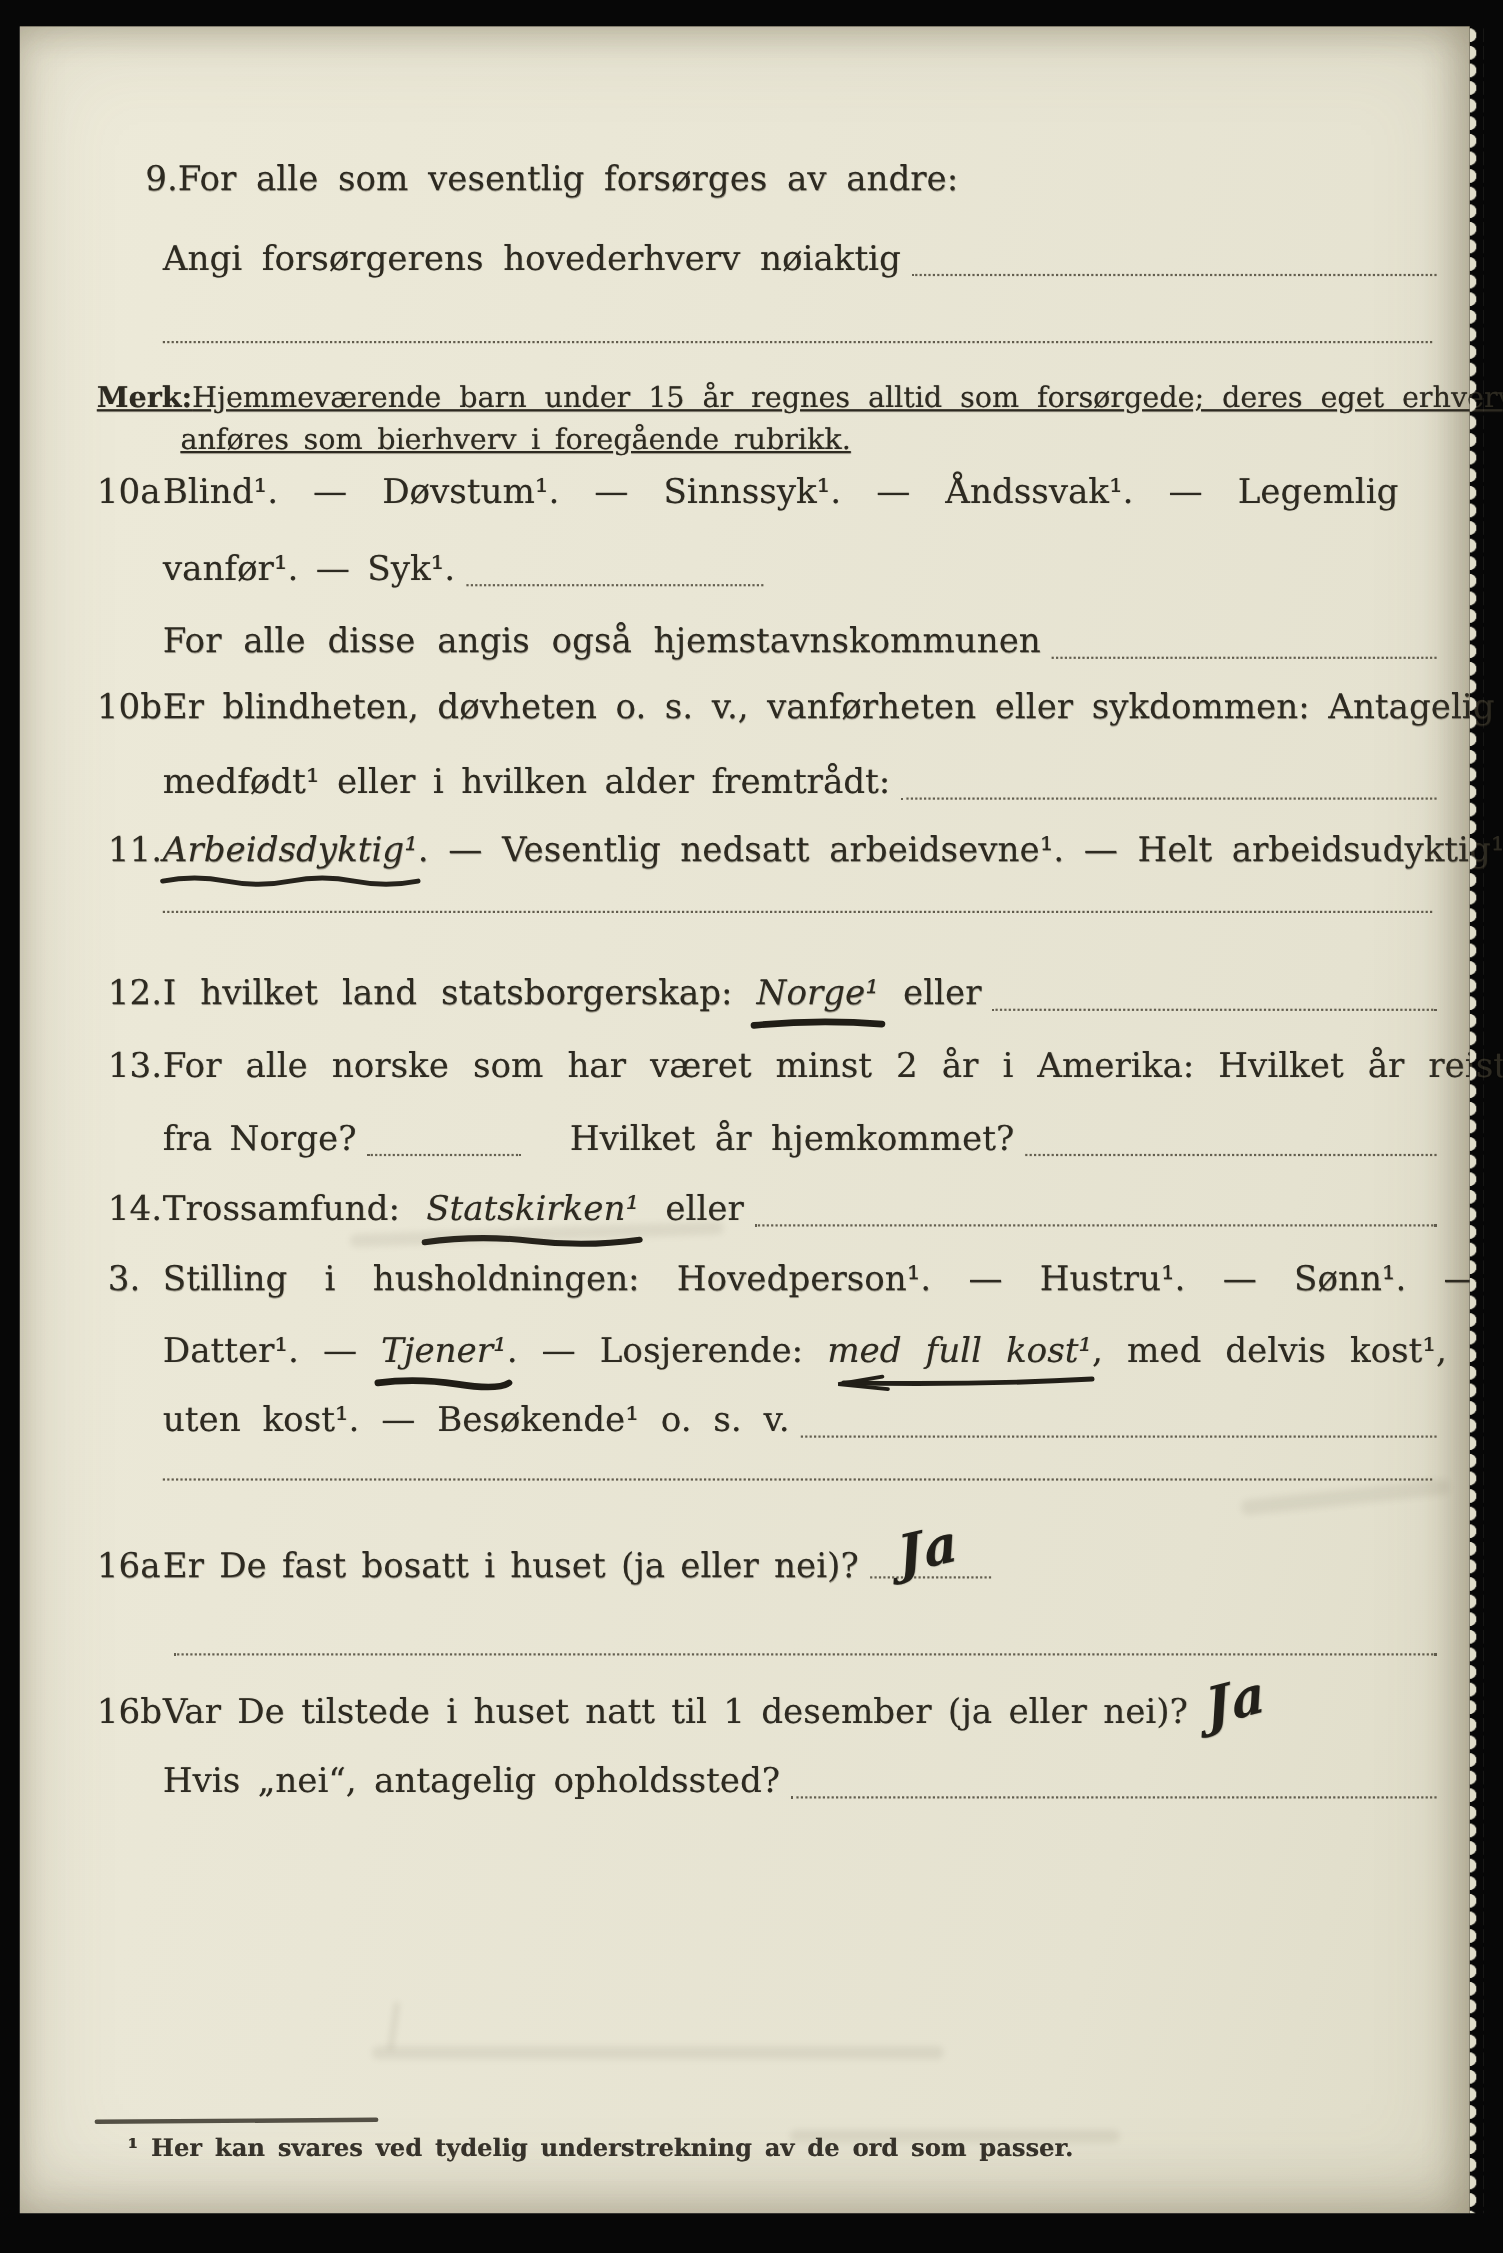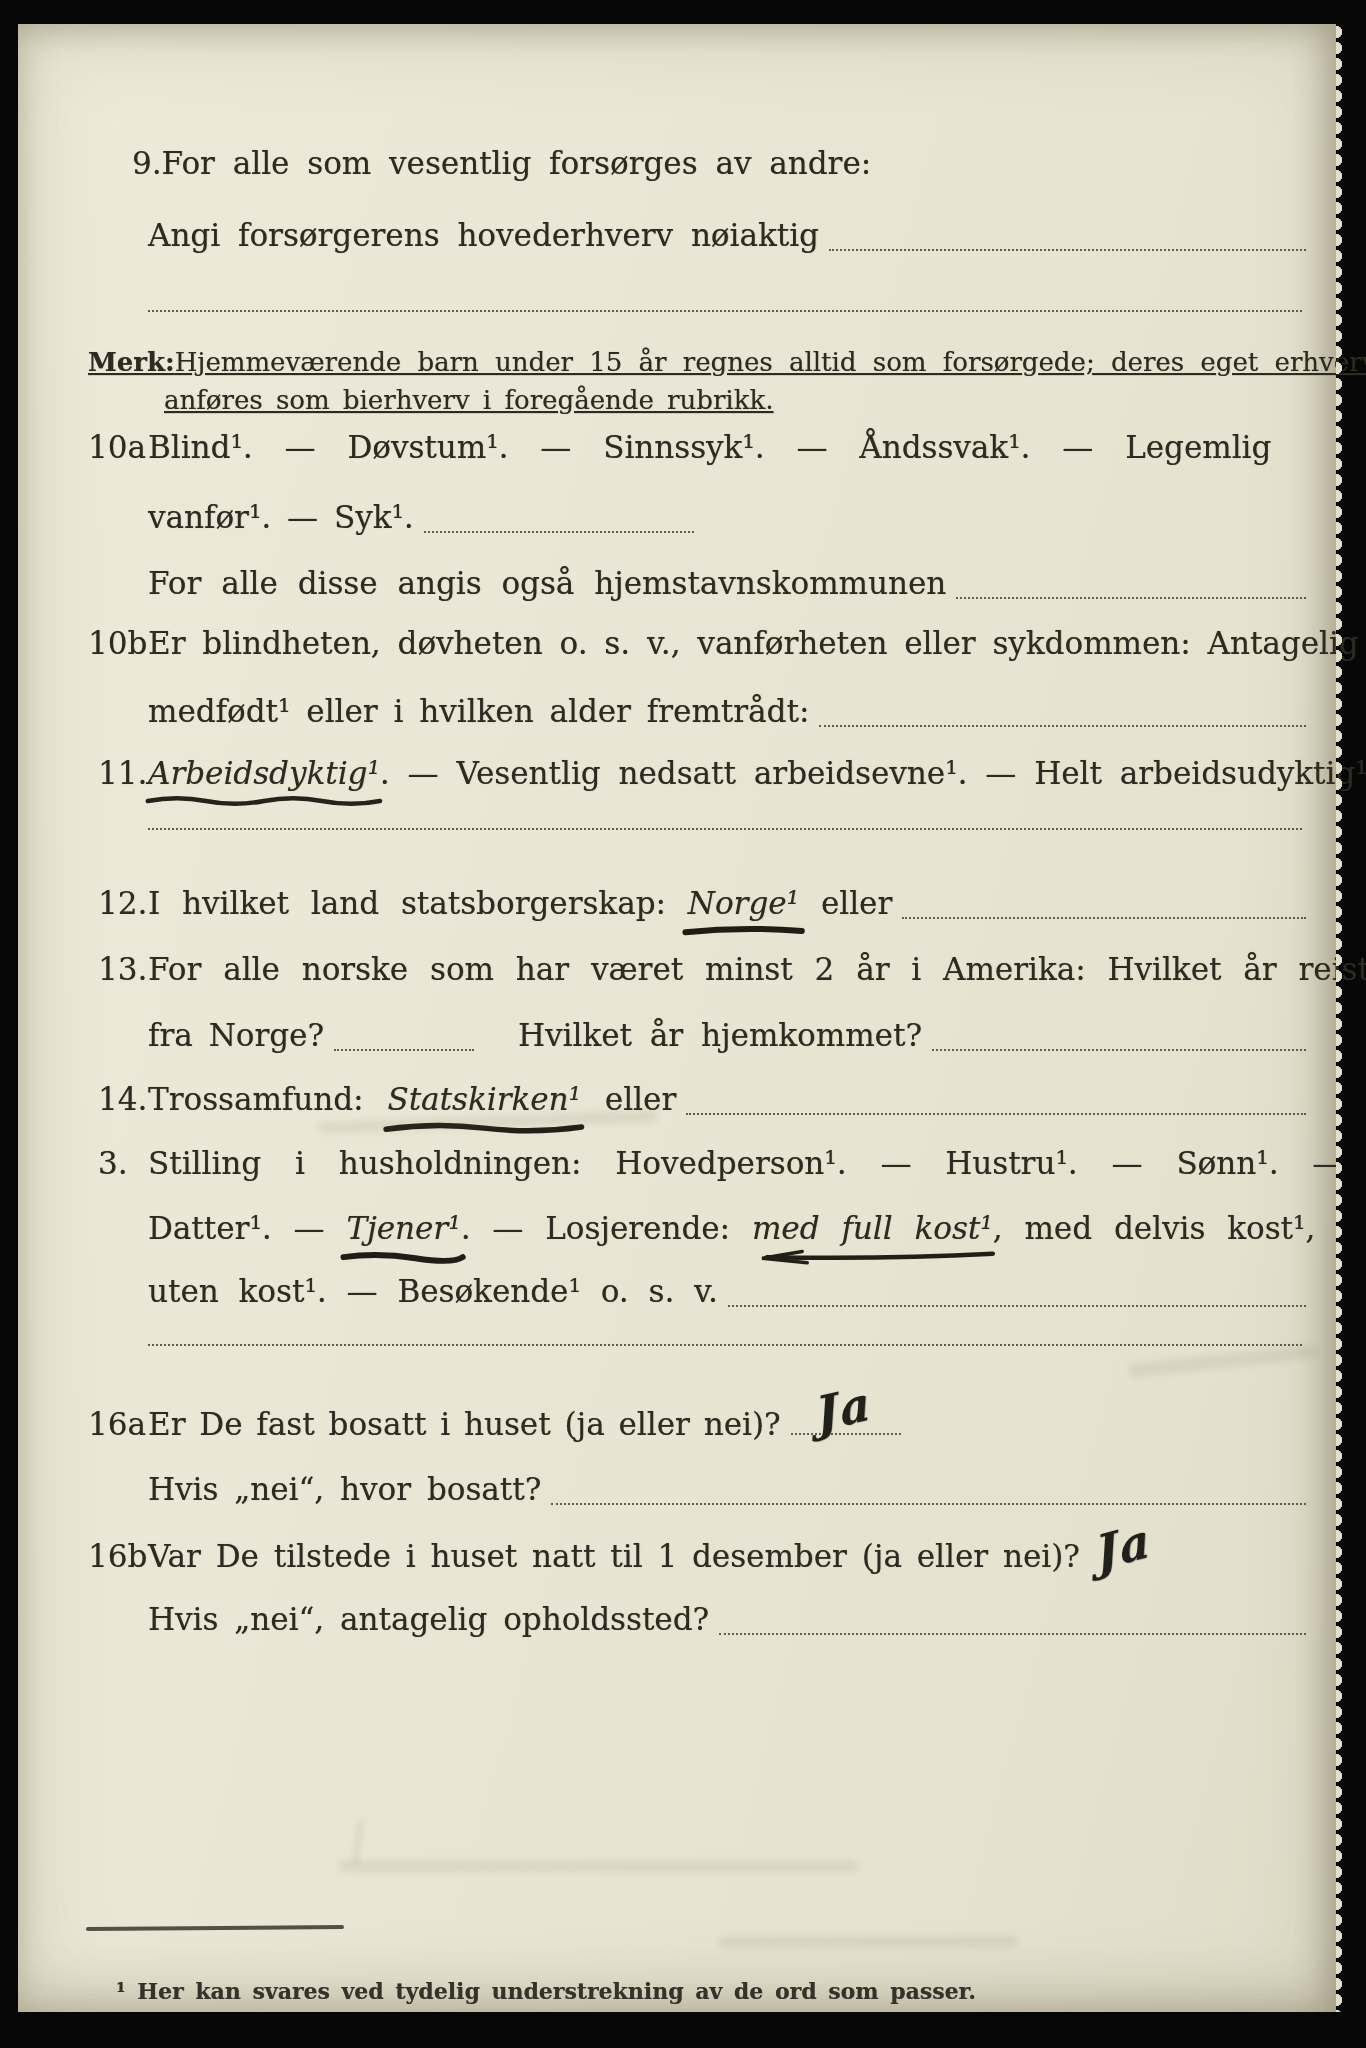--- a/index.html
+++ b/index.html
@@ -57,21 +57,20 @@
   .ja1{margin-left:-84px;}
   .ja2{margin-left:16px;transform:rotate(-15deg) skewX(-8deg) translateY(-4px);}
   .fnrule{
     position:absolute;left:68px;top:1902px;width:258px;height:4px;
     background:#3a362c;border-radius:2px;transform:rotate(-.4deg);opacity:.85;
   }
   .footnote{
     position:absolute;left:98px;top:1916px;
     font-size:22px;font-weight:bold;color:#36322a;word-spacing:4px;
     text-shadow:.3px .3px .6px rgba(45,40,30,.5);
-    margin-top:38px;
   }
   .ghost{position:absolute;background:#6a6350;opacity:.10;filter:blur(3px);border-radius:6px;}
 </style>
 </head>
 <body>
 
 <div class="paper">
 
   <div class="arow" style="top:116px">
     <span class="num pl44">9.</span>
@@ -170,21 +169,20 @@
   <div class="rule" style="top:1320px"></div>
 
   <div class="arow" style="top:1372px">
     <span class="num">16a</span>
     <span class="txt" style="word-spacing:4px">Er De fast bosatt i huset (ja eller nei)?</span>
     <span class="leader fx" style="width:110px"></span>
     <span class="hw ja1">Ja</span>
     <span class="spacer"></span>
   </div>
   <div class="arow cont" style="top:1442px">
-    <span class="txt" style="word-spacing:6px">Hvis „nei“, hvor bosatt?</span>
     <span class="leader"></span>
   </div>
 
   <div class="arow" style="top:1504px">
     <span class="num">16b</span>
     <span class="txt" style="word-spacing:5px">Var De tilstede i huset natt til 1 desember (ja eller nei)?</span>
     <span class="hw ja2">Ja</span>
     <span class="spacer"></span>
   </div>
   <div class="arow cont" style="top:1572px">

